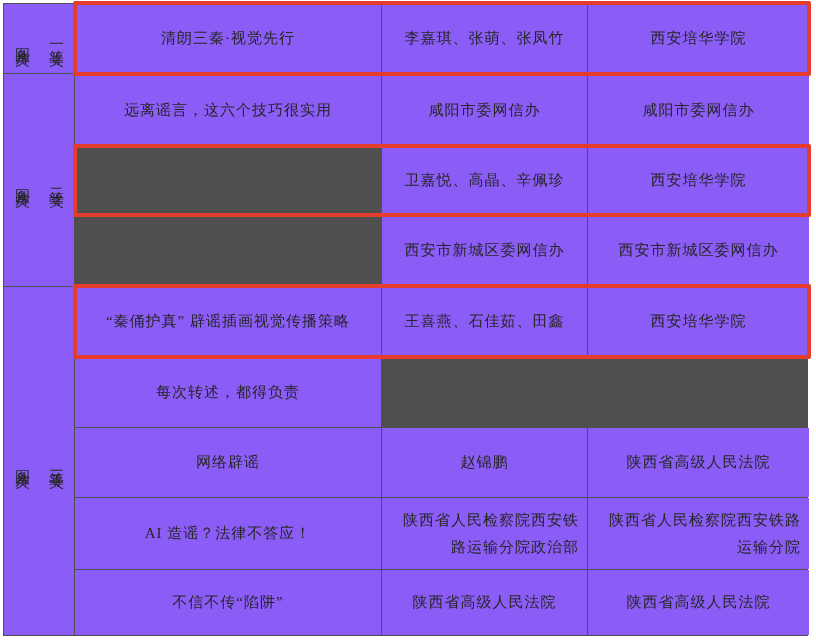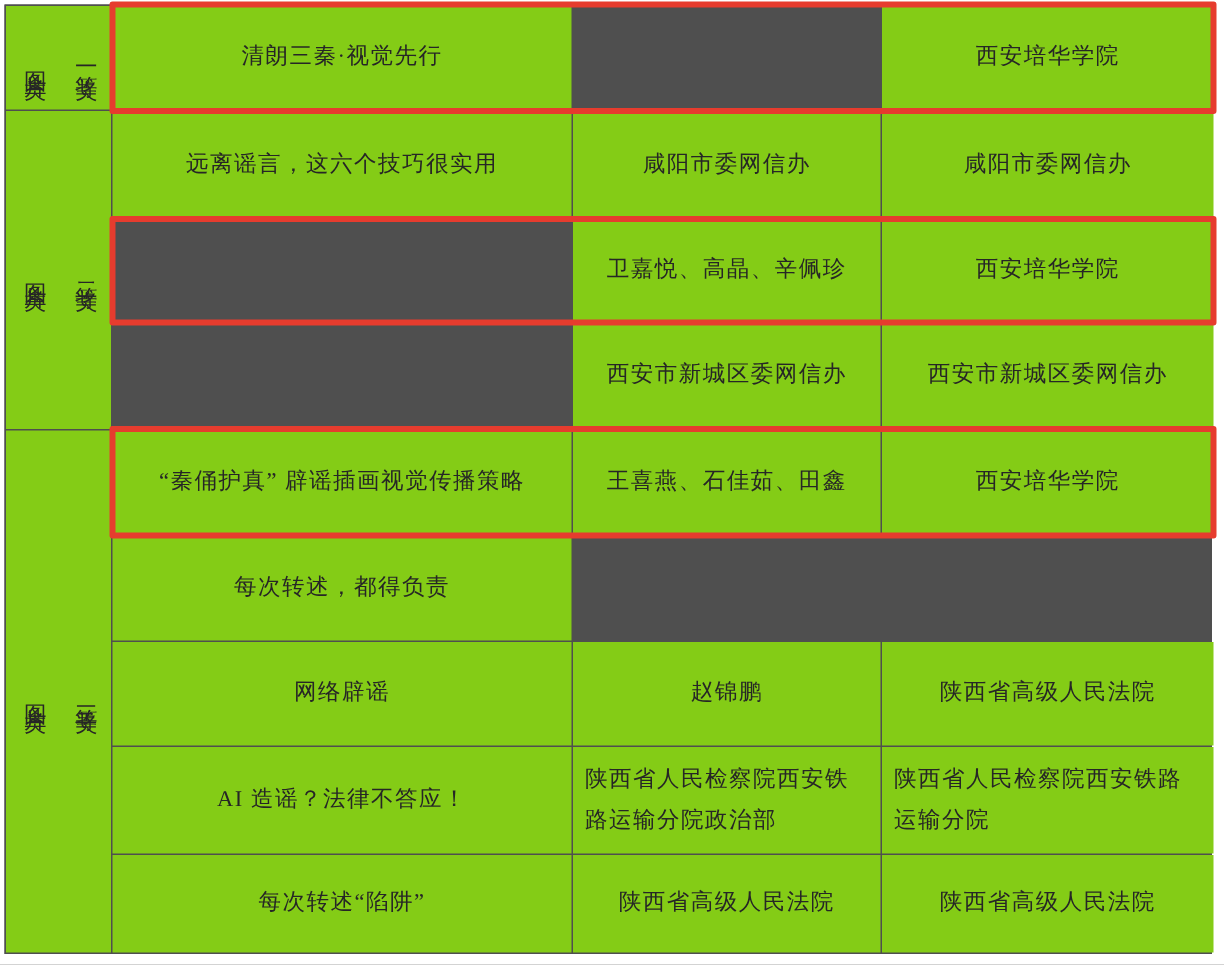--- a/index.html
+++ b/index.html
@@ -12,23 +12,23 @@
     display:grid;
     grid-template-columns:70px 306px 205px 221px;
     grid-template-rows:69px 72px 67px 71px 69px 70px 69px 71px 65px;
     gap:1px;
     background:#4f4f4f;           
     border:1px solid #4f4f4f;
     width:805px;
     box-sizing:border-box;
   }
   .cell{
-    background:#84cc16;
+    background:#8b5cf6;
     display:flex;align-items:center;justify-content:center;
-    text-align:left;
+    text-align:right;
     padding:4px 12px;box-sizing:border-box;
     font-size:15px;color:#262626;line-height:1.8;
     letter-spacing:1px;
   }
   .title-cell{grid-column:2;}
   .author-cell{grid-column:3;padding:4px 8px;}
   .org-cell{grid-column:4;padding:4px 8px;}
   .cat-cell{grid-column:1;gap:7px;padding:4px 2px;}
   .vcol{
     writing-mode:vertical-rl;
@@ -63,20 +63,21 @@
     <div class="cell cat-cell cat-span2">
       <span class="vcol">图片类</span>
       <span class="vcol">二等奖</span>
     </div>
     <div class="cell cat-cell cat-span3">
       <span class="vcol">图片类</span>
       <span class="vcol">三等奖</span>
     </div>
 
     <div class="cell title-cell r1">清朗三秦·视觉先行</div>
+    <div class="cell author-cell r1">李嘉琪、张萌、张凤竹</div>
     <div class="cell org-cell r1">西安培华学院</div>
 
     <div class="cell title-cell r2">远离谣言，这六个技巧很实用</div>
     <div class="cell author-cell r2">咸阳市委网信办</div>
     <div class="cell org-cell r2">咸阳市委网信办</div>
 
     <div class="cell author-cell r3">卫嘉悦、高晶、辛佩珍</div>
     <div class="cell org-cell r3">西安培华学院</div>
 
     <div class="cell author-cell r4">西安市新城区委网信办</div>
@@ -89,21 +90,21 @@
     <div class="cell title-cell r6">每次转述，都得负责</div>
 
     <div class="cell title-cell r7">网络辟谣</div>
     <div class="cell author-cell r7">赵锦鹏</div>
     <div class="cell org-cell r7">陕西省高级人民法院</div>
 
     <div class="cell title-cell r8">AI 造谣？法律不答应！</div>
     <div class="cell author-cell r8">陕西省人民检察院西安铁路运输分院政治部</div>
     <div class="cell org-cell r8">陕西省人民检察院西安铁路运输分院</div>
 
-    <div class="cell title-cell r9">每次转述“陷阱”</div>
+    <div class="cell title-cell r9">不信不传“陷阱”</div>
     <div class="cell author-cell r9">陕西省高级人民法院</div>
     <div class="cell org-cell r9">陕西省高级人民法院</div>
 
     <div class="hl-box r1"></div>
     <div class="hl-box r3"></div>
     <div class="hl-box r5"></div>
 
   </div>
 </div>
 

